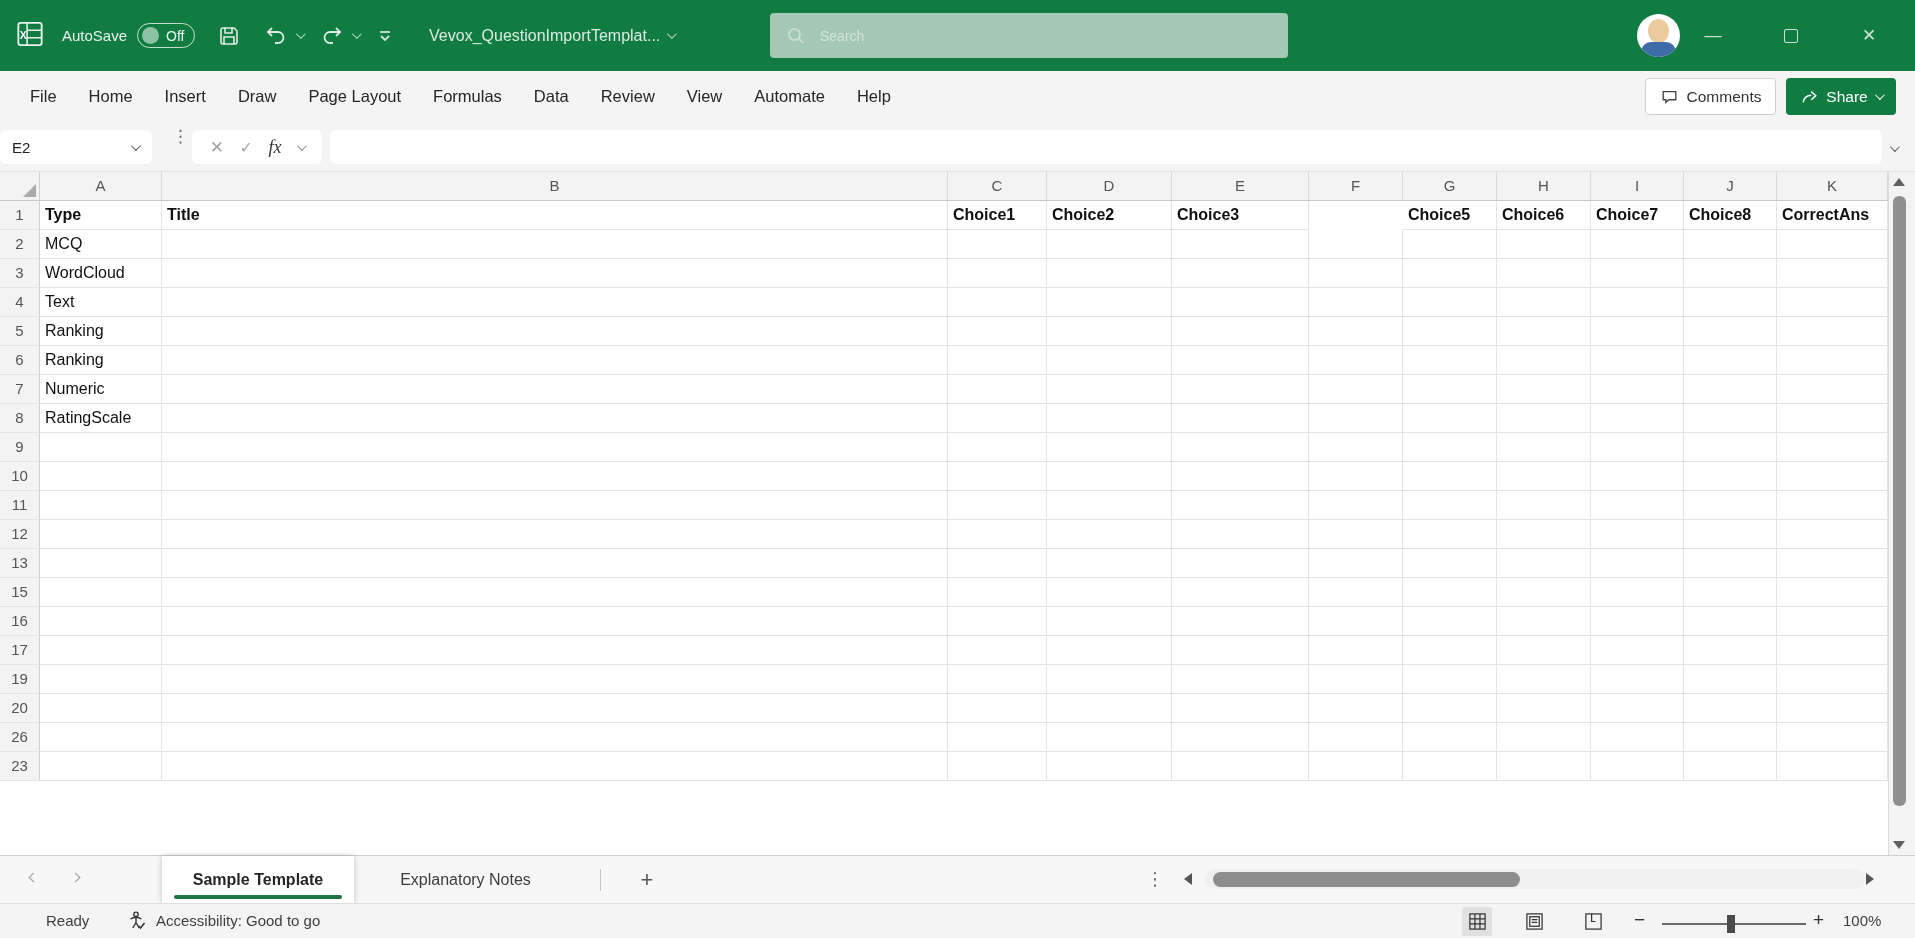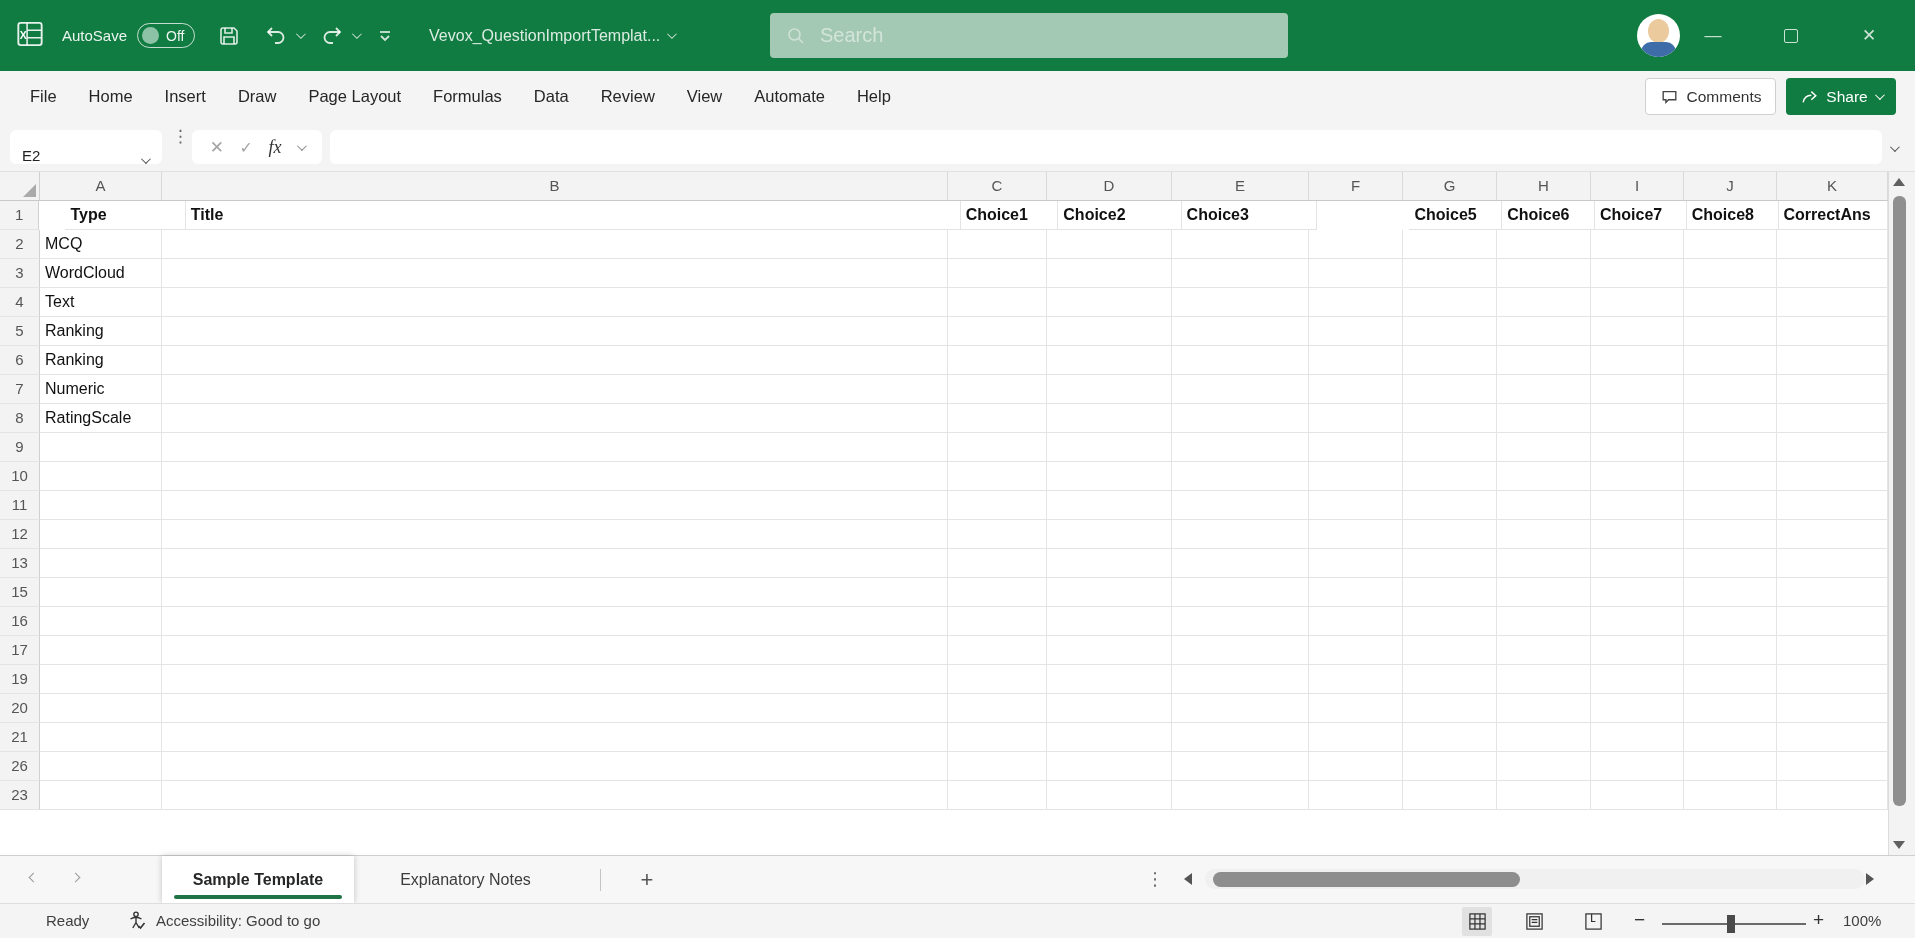--- a/index.html
+++ b/index.html
@@ -15,21 +15,21 @@
     border-radius:13px; display:flex; align-items:center; }
   #autosave-knob { width:17px; height:17px; border-radius:50%; background:#8CC3A6; margin-left:4px; }
   #autosave-state { color:rgba(255,255,255,.92); font-size:14px; margin-left:7px; }
   .tb-btn { margin-left:22px; display:flex; align-items:center; color:rgba(255,255,255,.85); }
   .chev { display:inline-block; width:7px; height:7px; border-right:1.6px solid currentColor;
     border-bottom:1.6px solid currentColor; transform:rotate(45deg) translateY(-2px); }
   .tb-chev { color:rgba(255,255,255,.75); margin-left:7px; }
   #doc-title { color:rgba(255,255,255,.85); font-size:16px; margin-left:34px; white-space:nowrap; }
   #search-box { position:absolute; left:770px; top:13px; width:518px; height:45px;
     background:#A3C8B3; border-radius:4px; display:flex; align-items:center; }
-  #search-text { color:#d3e4da; font-size:20px; margin-left:14px; }
+  #search-text { color:#d3e4da; font-size:14px; margin-left:14px; }
   #avatar { position:absolute; left:1637px; top:14px; width:43px; height:43px; border-radius:50%;
     background:#fff; overflow:hidden; }
   #avatar .head { position:absolute; left:11px; top:5px; width:21px; height:24px; border-radius:50%; background:#EBCA9D; }
   #avatar .shirt { position:absolute; left:4px; top:28px; width:35px; height:18px; border-radius:10px 10px 0 0; background:#3E6CA8; }
   .win-btn { position:absolute; top:0; width:58px; height:71px; display:flex; align-items:center;
     justify-content:center; color:rgba(255,255,255,.78); font-size:17px; }
   #btn-min { left:1684px; } #btn-max { left:1762px; } #btn-close { left:1840px; }
   #max-glyph { width:14px; height:14px; border:1.5px solid rgba(255,255,255,.78); border-radius:2px; }
 
   
@@ -39,22 +39,22 @@
   .menu-item { padding:0 16px; font-size:16.5px; color:#262626; line-height:51px; }
   #comments-btn { position:absolute; left:1645px; top:7px; width:131px; height:37px; background:#fff;
     border:1px solid #cfcfcf; border-radius:4px; display:flex; align-items:center; justify-content:center;
     color:#333; font-size:15.5px; gap:8px; }
   #share-btn { position:absolute; left:1786px; top:7px; width:110px; height:37px; background:var(--green,#107C41);
     border-radius:4px; display:flex; align-items:center; justify-content:center; color:#fff; font-size:15.5px; gap:7px; }
 
   
   #formulabar { position:absolute; left:0; top:122px; width:1915px; height:50px; background:#f4f4f4;
     border-bottom:1px solid #e0e0e0; }
-  #name-box { position:absolute; left:10px; top:8px; width:152px; height:34px; background:#fff;
-    border-radius:6px; display:flex; align-items:flex-end; font-size:15px; color:#222; }
+  #name-box { position:absolute; left:0; top:8px; width:152px; height:34px; background:#fff;
+    border-radius:6px; display:flex; align-items:center; font-size:15px; color:#222; }
   #name-box .val { margin-left:12px; flex:1; }
   #name-box .chev { color:#555; margin-right:14px; }
   #fb-dots { position:absolute; left:172px; top:9px; color:#666; font-size:17px; letter-spacing:0; line-height:11px; text-align:center; width:8px; }
   #fn-box { position:absolute; left:192px; top:8px; width:130px; height:34px; background:#fff; border-radius:6px;
     display:flex; align-items:center; justify-content:space-around; padding:0 10px; }
   .fb-x { color:#a5a5a5; font-size:17px; } .fb-check { color:#a5a5a5; font-size:16px; }
   .fb-fx { color:#333; font-size:18px; font-family:"Liberation Serif", serif; font-style:italic; }
   #fn-box .chev, #fb-expand .chev { color:#8a8a8a; }
   #formula-input { position:absolute; left:330px; top:8px; width:1552px; height:34px; background:#fff;
     border-radius:6px; font-size:15px; color:#222; line-height:34px; padding-left:10px; }
@@ -255,21 +255,21 @@
     <div class="col-h" style="width: 94px;">F</div>
     <div class="col-h" style="width: 94px;">G</div>
     <div class="col-h" style="width: 94px;">H</div>
     <div class="col-h" style="width: 93px;">I</div>
     <div class="col-h" style="width: 93px;">J</div>
     <div class="col-h" style="width: 111px;">K</div>
   </div>
 <div id="grid">
     <div class="grid-row">
       <div class="row-h">1</div>
-      <div class="cell b" style="width: 122px; margin-left: 26px;">Type</div>
+      <div class="cell b" style="width: 122px;">Type</div>
       <div class="cell b" style="width: 786px;">Title</div>
       <div class="cell b" style="width: 99px;">Choice1</div>
       <div class="cell b" style="width: 125px;">Choice2</div>
       <div class="cell b" style="width: 137px;">Choice3</div>
       <div class="cell b" style="width: 94px; margin-top: 40px;">Choice4</div>
       <div class="cell b" style="width: 94px;">Choice5</div>
       <div class="cell b" style="width: 94px;">Choice6</div>
       <div class="cell b" style="width: 93px;">Choice7</div>
       <div class="cell b" style="width: 93px;">Choice8</div>
       <div class="cell b" style="width: 111px;">CorrectAns</div>
@@ -506,34 +506,20 @@
       <div class="cell" style="width: 125px;"></div>
       <div class="cell" style="width: 137px;"></div>
       <div class="cell" style="width: 94px;"></div>
       <div class="cell" style="width: 94px;"></div>
       <div class="cell" style="width: 94px;"></div>
       <div class="cell" style="width: 93px;"></div>
       <div class="cell" style="width: 93px;"></div>
       <div class="cell" style="width: 111px;"></div>
     </div>
     <div class="grid-row">
-      <div class="row-h">21</div>
-      <div class="cell" style="width: 122px;"></div>
-      <div class="cell" style="width: 786px;"></div>
-      <div class="cell" style="width: 99px;"></div>
-      <div class="cell" style="width: 125px;"></div>
-      <div class="cell" style="width: 137px;"></div>
-      <div class="cell" style="width: 94px;"></div>
-      <div class="cell" style="width: 94px;"></div>
-      <div class="cell" style="width: 94px;"></div>
-      <div class="cell" style="width: 93px;"></div>
-      <div class="cell" style="width: 93px;"></div>
-      <div class="cell" style="width: 111px;"></div>
-    </div>
-    <div class="grid-row">
       <div class="row-h">26</div>
       <div class="cell" style="width: 122px;"></div>
       <div class="cell" style="width: 786px;"></div>
       <div class="cell" style="width: 99px;"></div>
       <div class="cell" style="width: 125px;"></div>
       <div class="cell" style="width: 137px;"></div>
       <div class="cell" style="width: 94px;"></div>
       <div class="cell" style="width: 94px;"></div>
       <div class="cell" style="width: 94px;"></div>
       <div class="cell" style="width: 93px;"></div>

